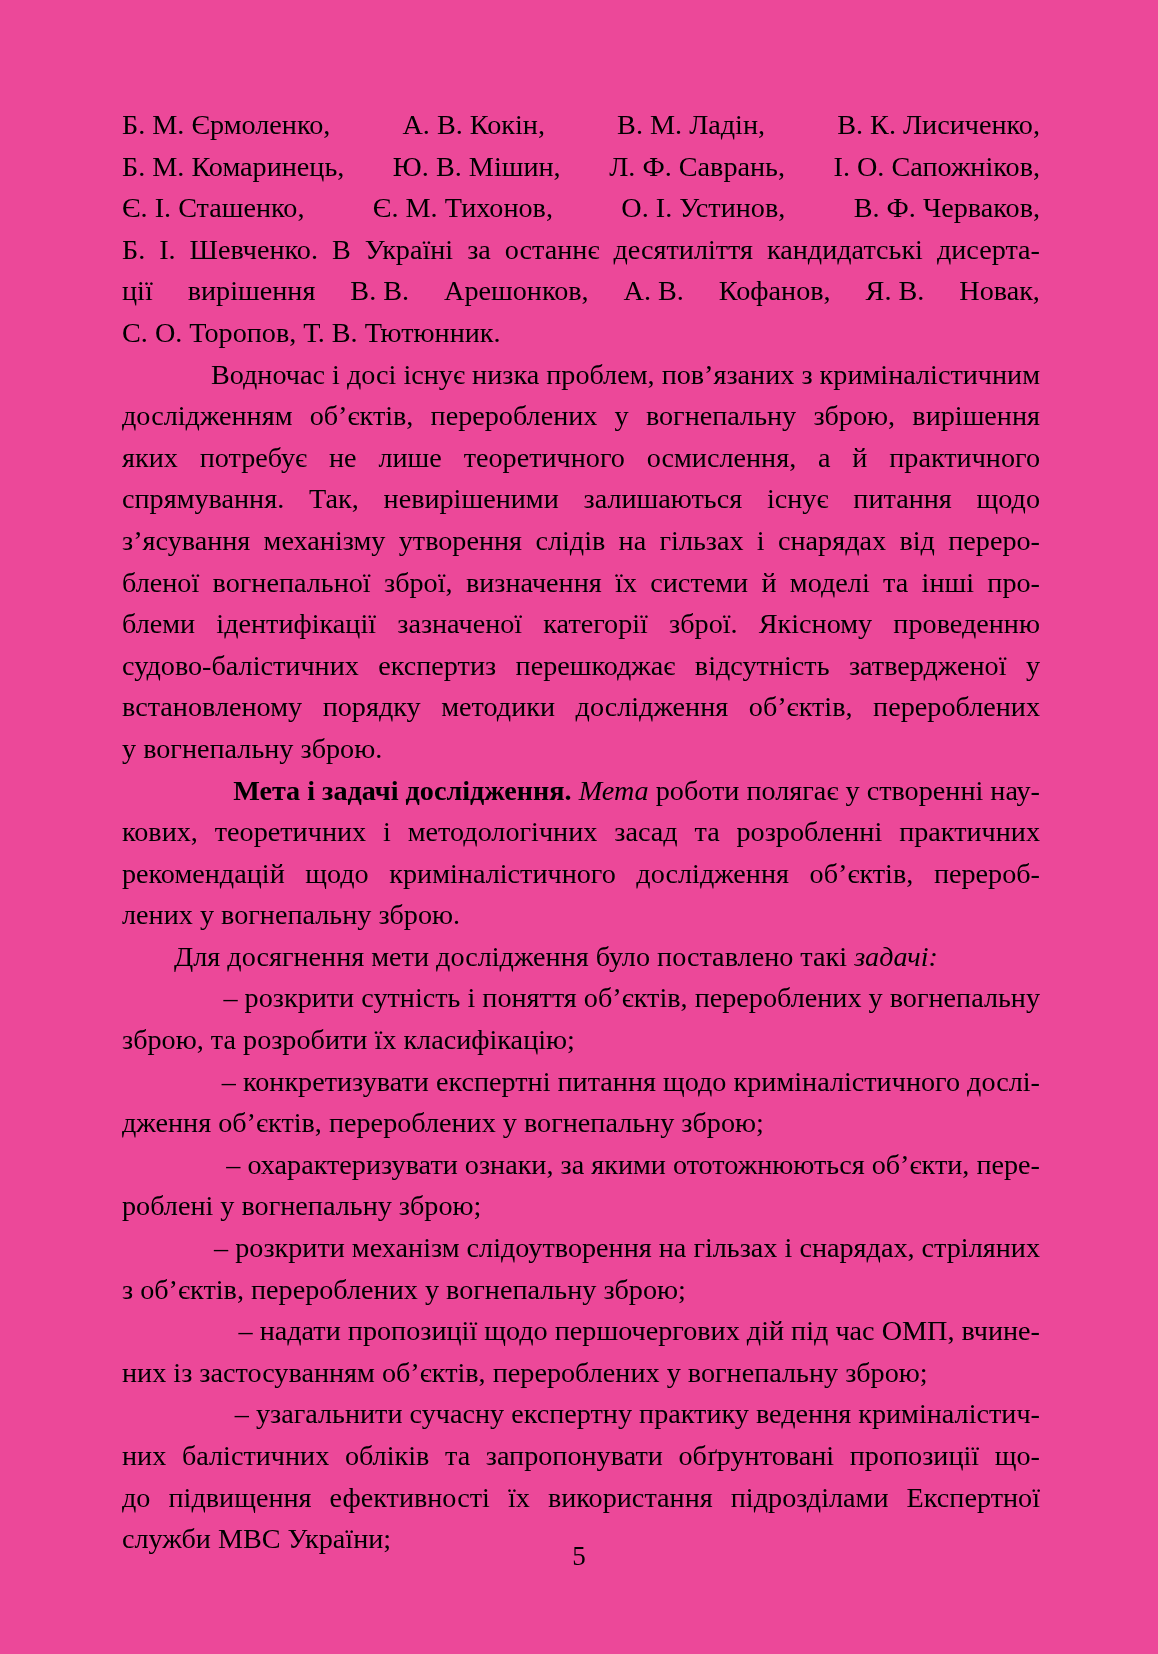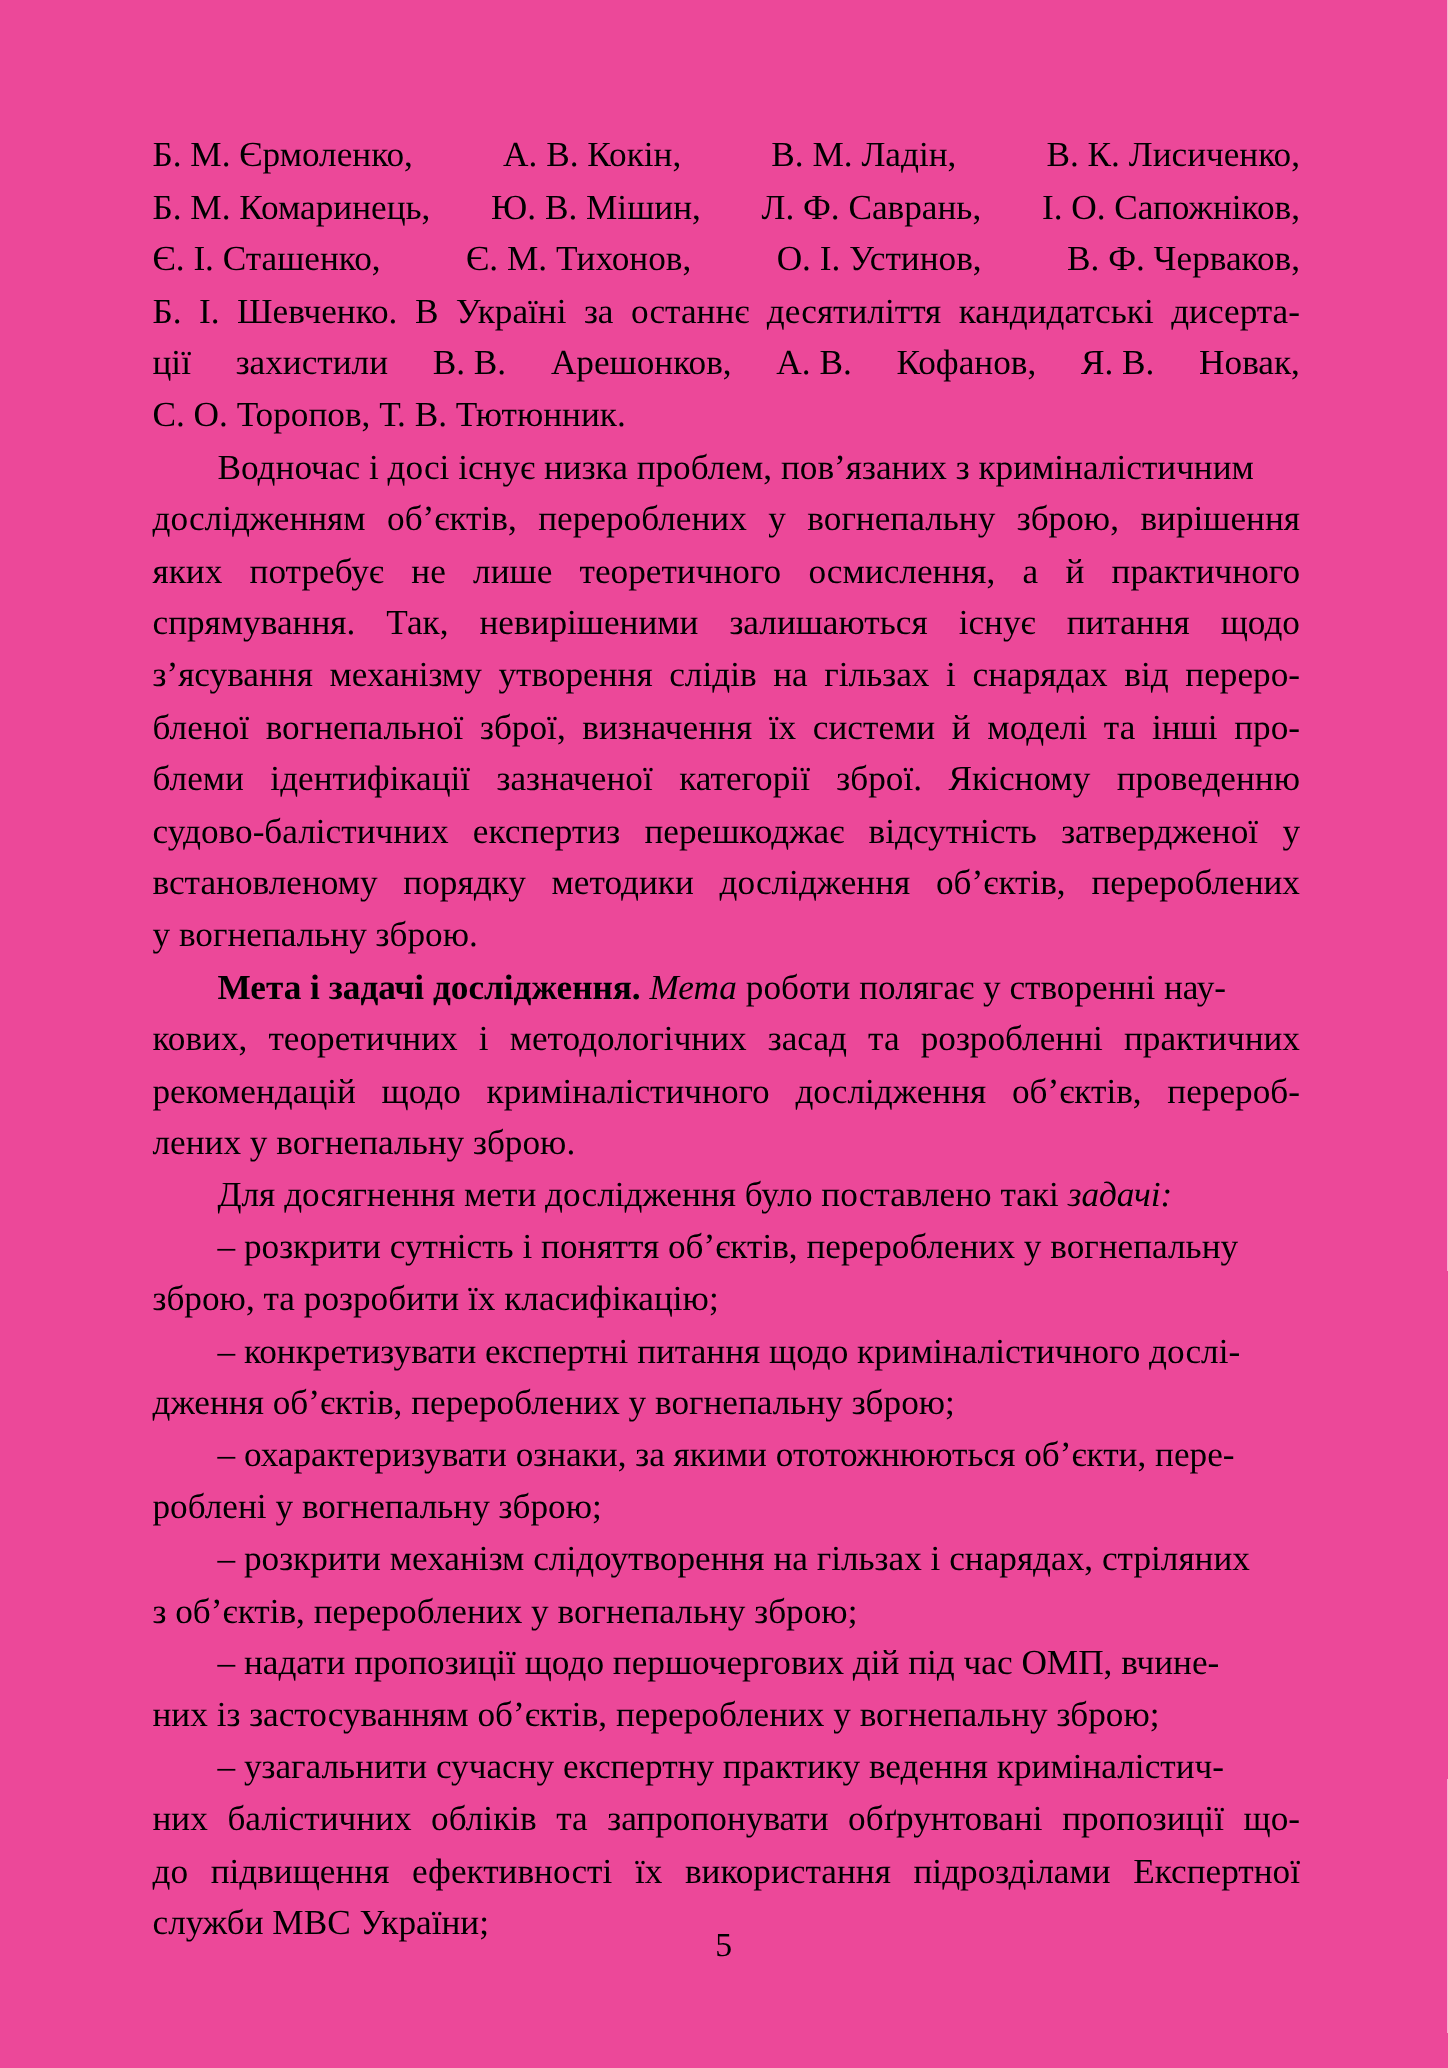--- a/index.html
+++ b/index.html
@@ -30,21 +30,21 @@
     display: block;
     text-align: justify;
     text-align-last: justify;
     white-space: nowrap;
   }
   .line.last {
     text-align-last: left;
   }
   .line-stretch {
     display: flex;
-    justify-content: flex-start;
+    justify-content: flex-end;
     white-space: nowrap;
   }
   .names-row {
     display: flex;
     justify-content: space-between;
     font-size: 28.2px;
     line-height: 41.6px;
     white-space: nowrap;
   }
   .b { font-weight: bold; }
@@ -97,21 +97,21 @@
         <span>Є. І. Сташенко,</span>
         <span>Є. М. Тихонов,</span>
         <span>О. І. Устинов,</span>
         <span>В. Ф. Черваков,</span>
       </div>
       <div class="para j">
         <span class="line">Б. І. Шевченко. В Україні за останнє десятиліття кандидатські дисерта-</span>
       </div>
       <div class="names-row">
         <span>ції</span>
-        <span>захистили</span>
+        <span>вирішення</span>
         <span>В. В.</span>
         <span>Арешонков,</span>
         <span>А. В.</span>
         <span>Кофанов,</span>
         <span>Я. В.</span>
         <span>Новак,</span>
       </div>
       <div class="para jl">
         <span>С. О. Торопов, Т. В. Тютюнник.</span>
       </div>

